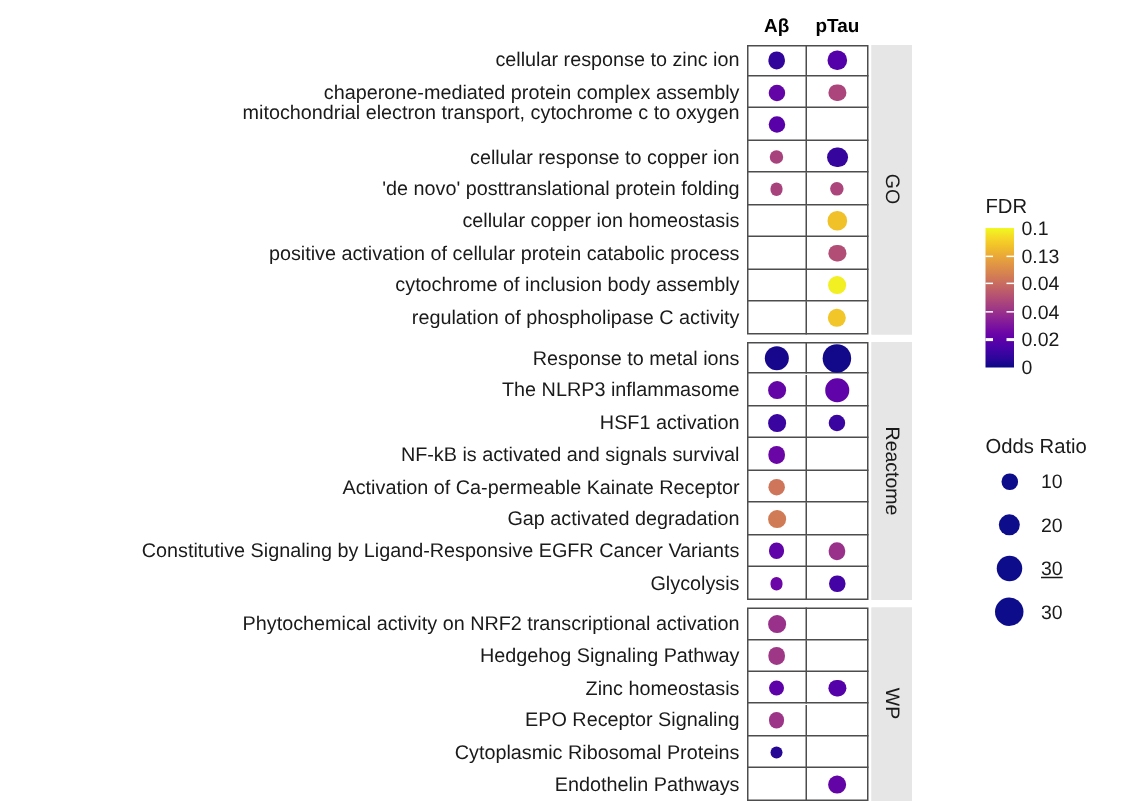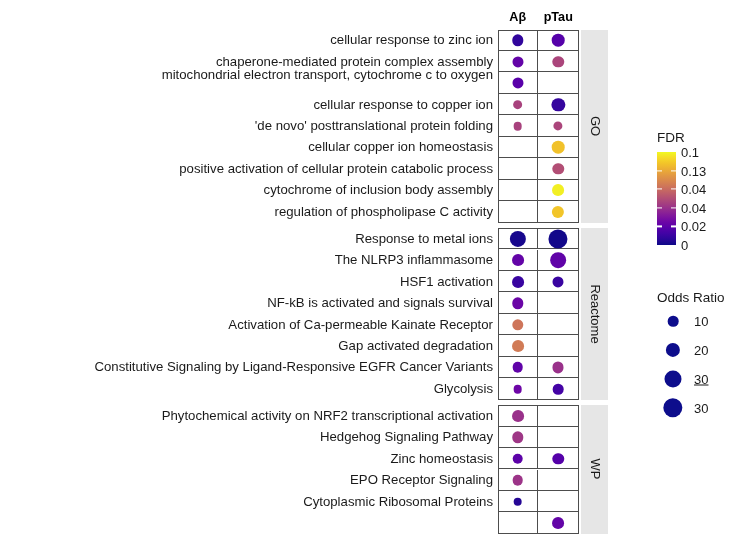--- a/index.html
+++ b/index.html
@@ -144,20 +144,21 @@
       <div class="row-label" style="top: 317.575px;">Activation of Ca-permeable Kainate Receptor</div>
       <div class="row-label" style="top: 296.125px;">NF-kB is activated and signals survival</div>
       <div class="row-label" style="top: 339.025px;">Gap activated degradation</div>
       <div class="row-label" style="top: 360.475px;">Constitutive Signaling by Ligand-Responsive EGFR Cancer Variants</div>
       <div class="row-label" style="top: 381.925px;">Glycolysis</div>
       <div class="row-label" style="top: 408.875px;">Phytochemical activity on NRF2 transcriptional activation</div>
       <div class="row-label" style="top: 430.325px;">Hedgehog Signaling Pathway</div>
       <div class="row-label" style="top: 451.775px;">Zinc homeostasis</div>
       <div class="row-label" style="top: 473.225px;">EPO Receptor Signaling</div>
       <div class="row-label" style="top: 494.675px;">Cytoplasmic Ribosomal Proteins</div>
+      <div class="row-label" style="top: 516.125px;">Endothelin Pathways</div>
     </div>
   <div id="headers">
       <div class="col-header" style="left: 497.5px; width: 40.5px; top: 10px;">Aβ</div>
       <div class="col-header" style="left: 538px; width: 40.5px; top: 10px;">pTau</div>
     </div>
   <div id="panels">
       <div class="grid-panel" style="left: 497.5px; top: 29.5px; width: 81px; height: 193.05px;"></div>
       <div class="grid-cell" style="left: 497.5px; top: 29.5px; width: 40.5px; height: 21.45px;"></div>
       <div class="grid-cell" style="left: 538px; top: 29.5px; width: 40.5px; height: 21.45px; border-right: none;"></div>
       <div class="dot" style="left: 517.75px; top: 40.225px; width: 11.4609px; height: 11.4609px; background: rgb(49, 5, 156);"></div>

